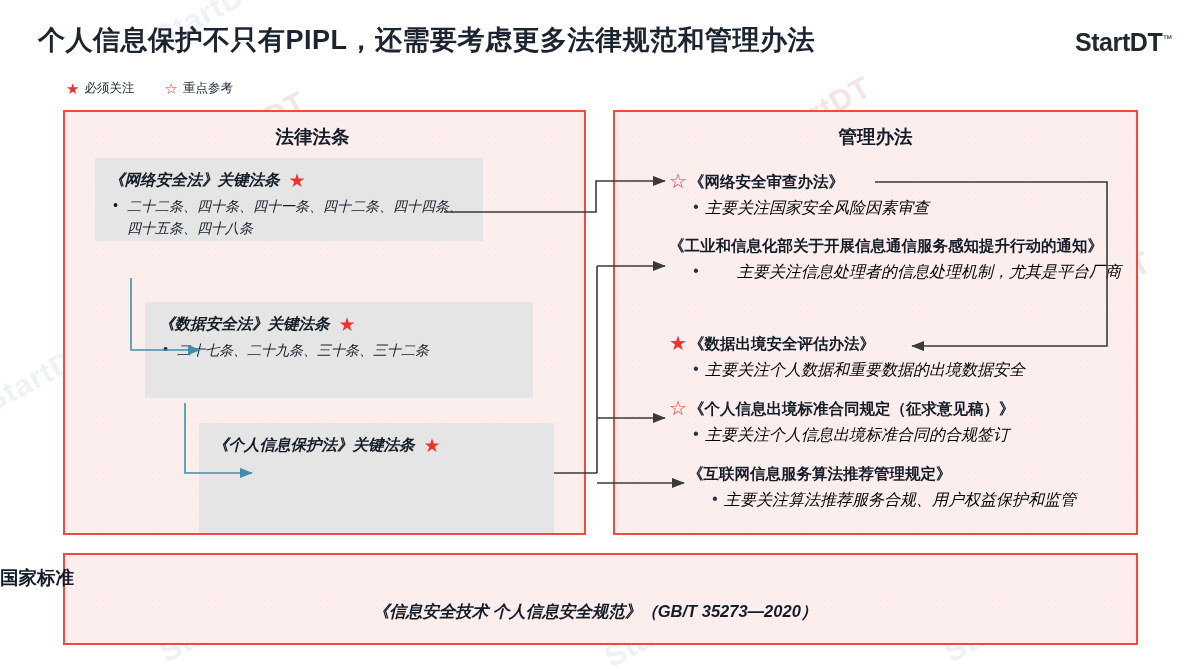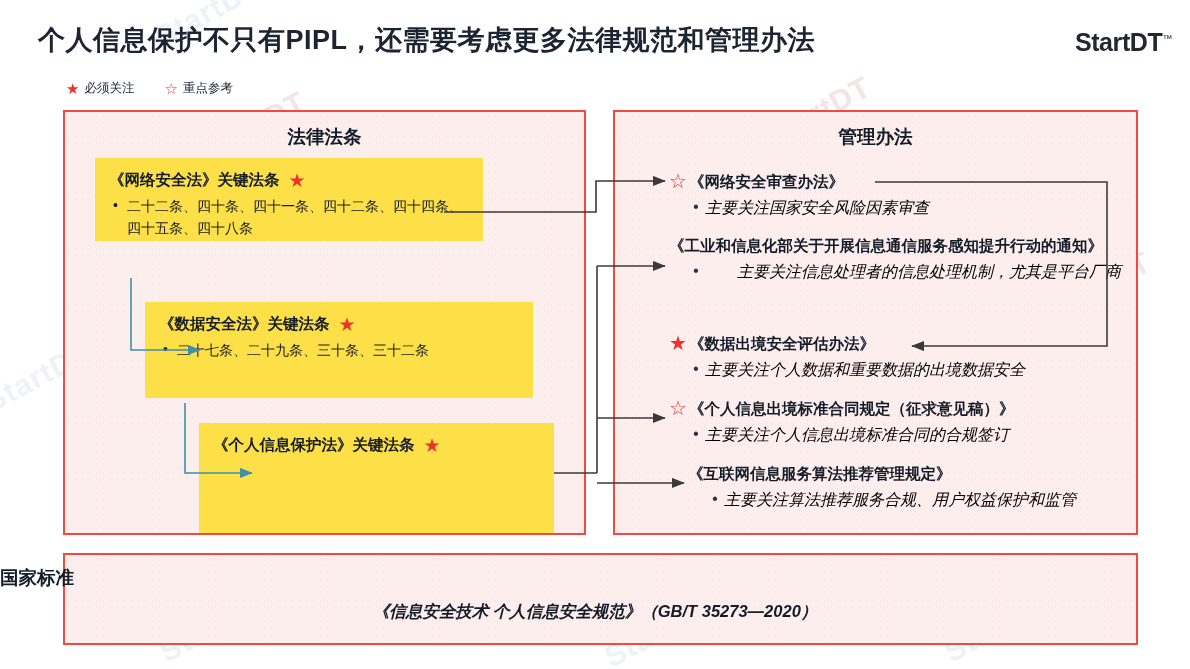--- a/index.html
+++ b/index.html
@@ -54,22 +54,22 @@
   #panel-right{left:613px;top:110px;width:525px;height:425px;}
   #panel-standards{left:63px;top:553px;width:1075px;height:92px;}
 
   .panel-title{
     position:absolute;left:0;right:0;top:14px;text-align:center;
     font-size:18.5px;font-weight:700;color:#141c28;z-index:3;
   }
 
   
   .law-card{
-    position:absolute;background:#fde047;box-sizing:border-box;
-    padding:12px 14px 10px 14px;z-index:3;
+    position:absolute;background:#e5e5e5;box-sizing:border-box;
+    padding:12px 14px 10px 14px;z-index:3;font-style:italic;
   }
   .law-card .card-head{
     font-size:15.5px;font-weight:700;color:#141c28;
     display:flex;align-items:center;gap:9px;margin-bottom:5px;
     white-space:nowrap;
   }
   .law-card .card-head .star-solid{font-size:19px;}
   .law-card ul{margin:0;padding:0 0 0 16px;list-style:none;}
   .law-card li{
     position:relative;font-size:14px;line-height:1.55;color:#131b26;
@@ -140,21 +140,21 @@
     <span class="star-solid">★</span>
     <span class="lab">必须关注</span>
   </div>
   <div class="legend-item">
     <span class="star-hollow">☆</span>
     <span class="lab">重点参考</span>
   </div>
 </div>
 
 <div class="panel" id="panel-left"></div>
-<div class="panel-title" style="left:63px;width:523px;top:124px;">法律法条</div>
+<div class="panel-title" style="left:51px;width:523px;top:124px;">法律法条</div>
 
 <div class="law-card" id="law-card-1">
   <div class="card-head">
     <span>《网络安全法》关键法条</span>
     <span class="star-solid">★</span>
   </div>
   <ul>
     <li>二十二条、四十条、四十一条、四十二条、四十四条、四十五条、四十八条</li>
   </ul>
 </div>

